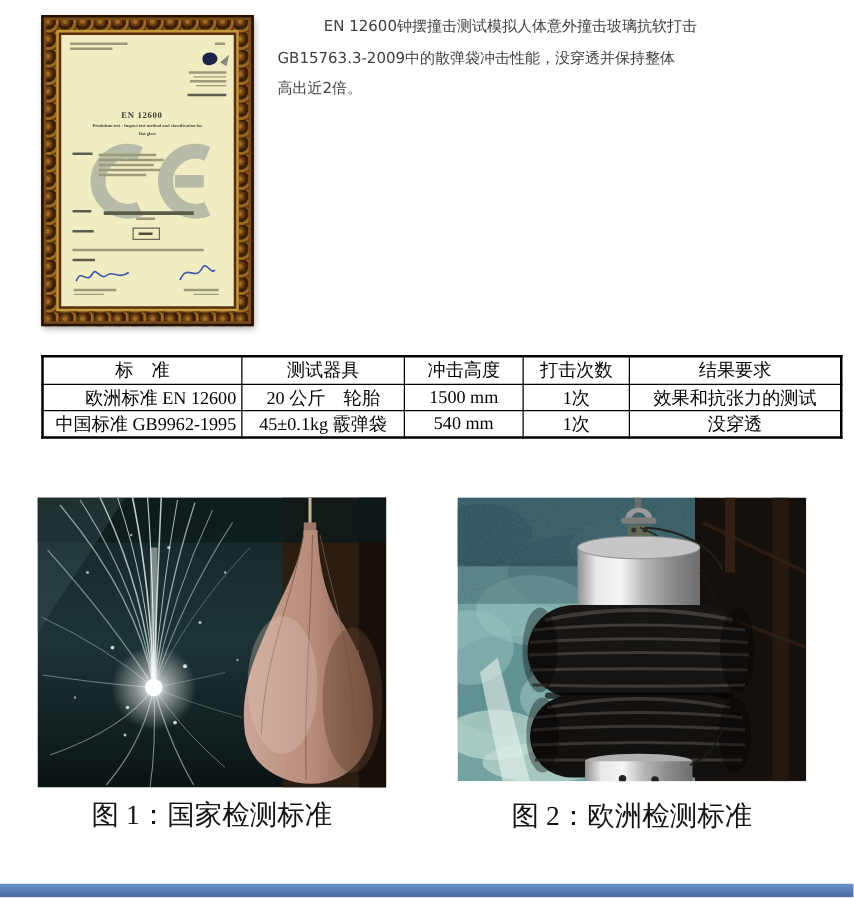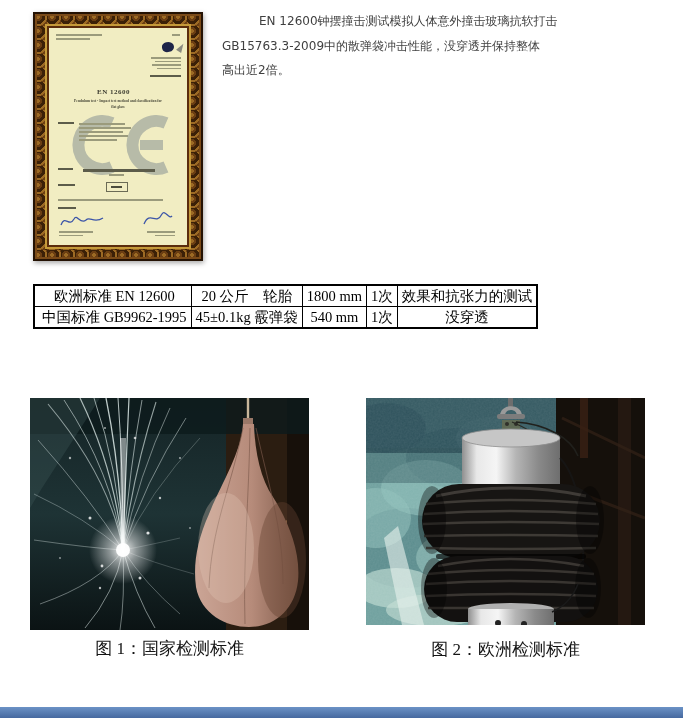--- a/index.html
+++ b/index.html
@@ -39,28 +39,28 @@
   .para .line{white-space:nowrap;}
   .para .indent{text-indent:37px;}
 
   
   table.std{position:absolute;left:33px;top:284px;border-collapse:collapse;
     border:2px solid #000;font-family:"Liberation Serif",serif;font-size:14.5px;color:#000;
     table-layout:fixed;}
   table.std th,table.std td{border:1px solid #000;padding:0 4px;height:20px;
     text-align:center;font-weight:normal;overflow:hidden;white-space:nowrap;}
   table.std th{height:21px;}
-  table.std td.left{text-align:center;padding-left:7px;}
+  table.std td.left{text-align:right;padding-left:7px;}
   .w1{width:150px}.w2{width:121px}.w3{width:86px}.w4{width:76px}.w5{width:160px}
 
   
   .fig1{position:absolute;left:30px;top:398px;width:279px;height:232px;}
   .fig2{position:absolute;left:366px;top:398px;width:279px;height:227px;}
   .caption{position:absolute;width:279px;text-align:center;font-family:"Liberation Serif",serif;
-    font-size:17px;color:#141414;}
+    font-size:22px;color:#141414;}
   .cap1{left:30px;top:637px;}
   .cap2{left:366px;top:638px;}
 
   
   .bottom-bar{position:absolute;left:0;top:707px;width:683px;height:11px;
     background:linear-gradient(#6b92c6,#46699f);}
 </style>
 </head>
 <body>
 
@@ -127,24 +127,31 @@
   </div>
 
   <div class="para">
     <div class="line indent">EN 12600钟摆撞击测试模拟人体意外撞击玻璃抗软打击</div>
     <div class="line">GB15763.3-2009中的散弹袋冲击性能，没穿透并保持整体</div>
     <div class="line">高出近2倍。</div>
   </div>
 
   <table class="std">
     <tbody>
+        <tr>
+      <th class="w1">标　准</th>
+      <th class="w2">测试器具</th>
+      <th class="w3">冲击高度</th>
+      <th class="w4">打击次数</th>
+      <th class="w5">结果要求</th>
+    </tr>
     <tr>
       <td class="left">欧洲标准 EN 12600</td>
       <td>20 公斤　轮胎</td>
-      <td>1800 mm</td>
+      <td>1500 mm</td>
       <td>1次</td>
       <td>效果和抗张力的测试</td>
     </tr>
     <tr>
       <td class="left">中国标准 GB9962-1995</td>
       <td>45±0.1kg 霰弹袋</td>
       <td>540 mm</td>
       <td>1次</td>
       <td>没穿透</td>
     </tr>

